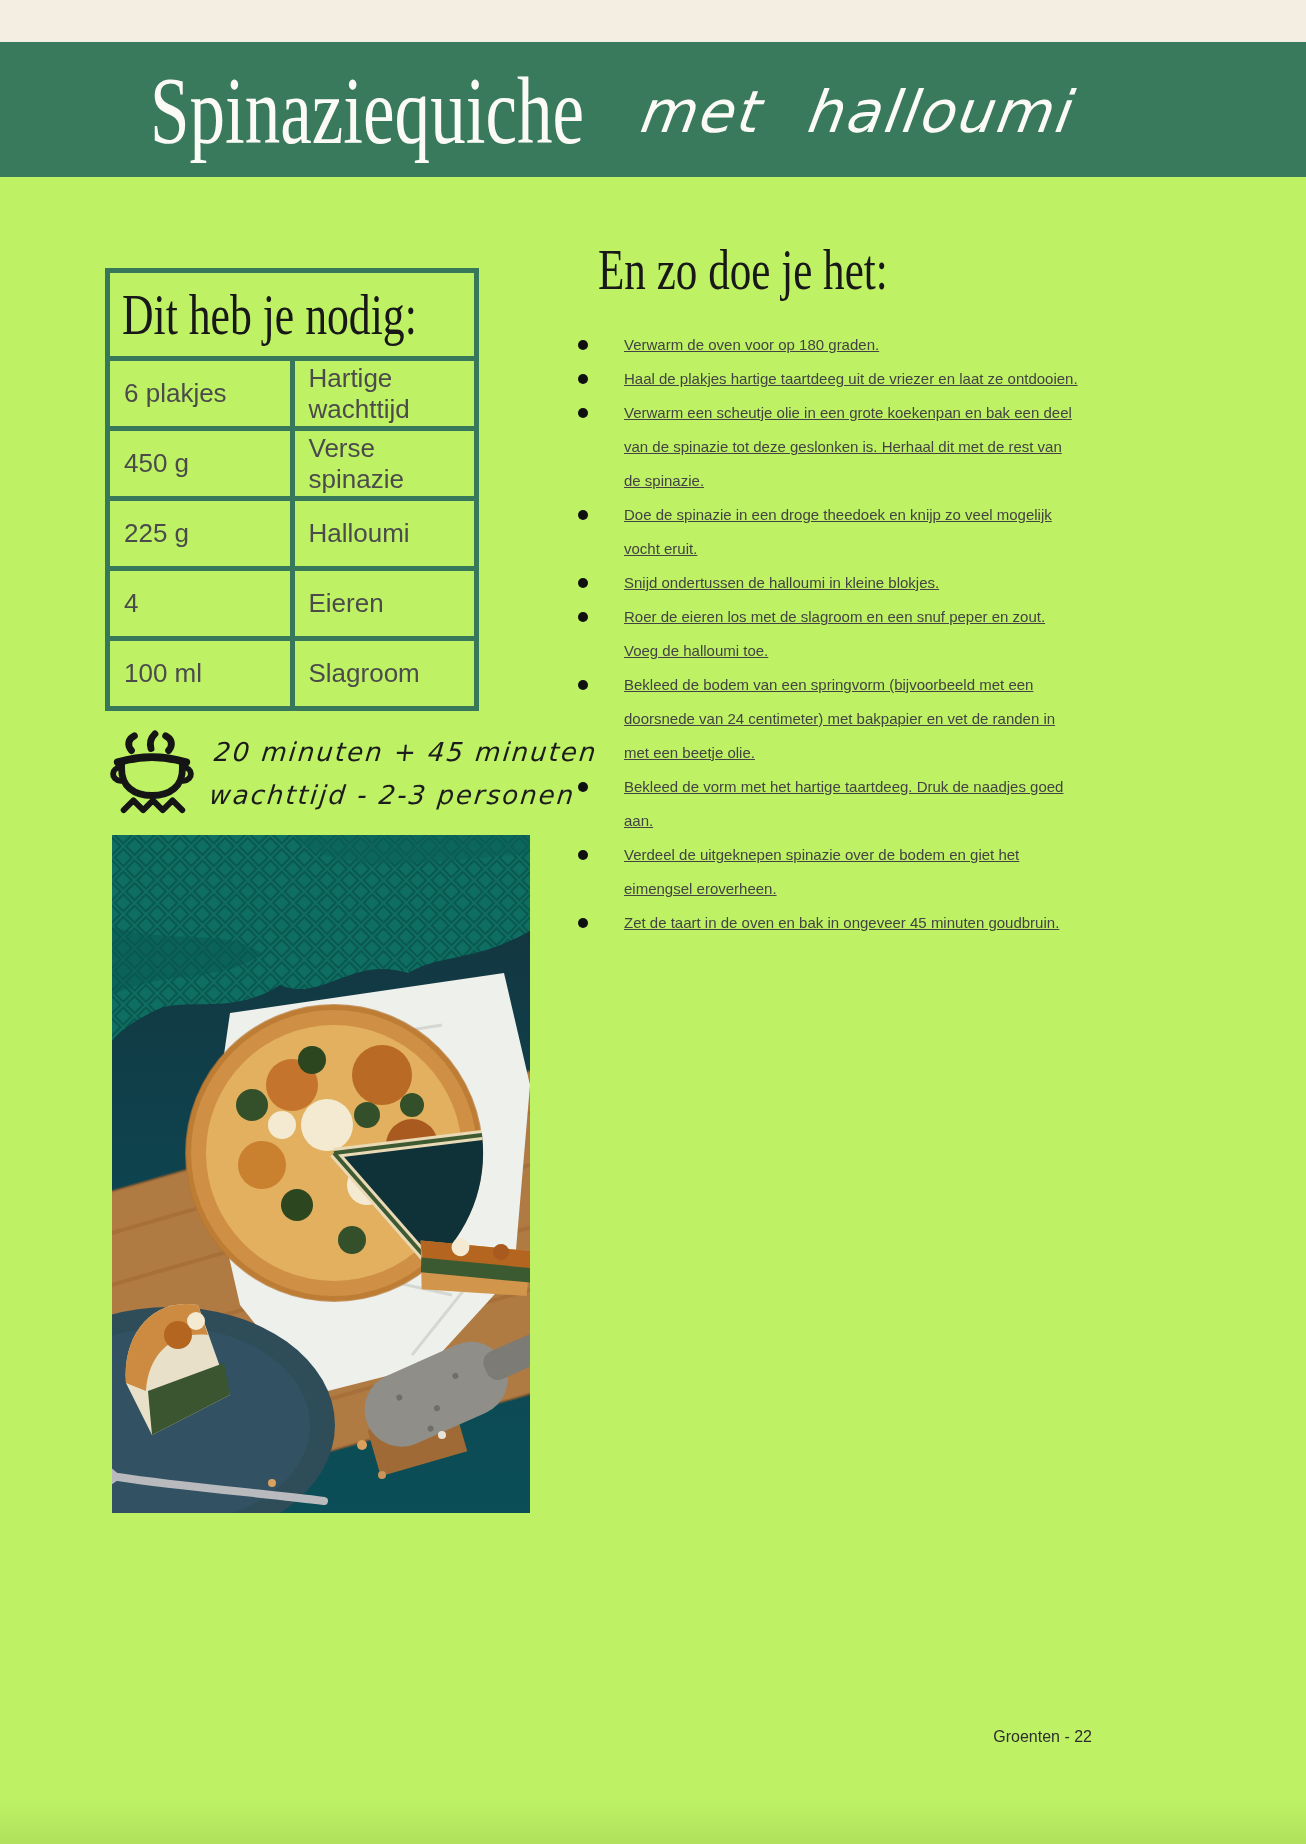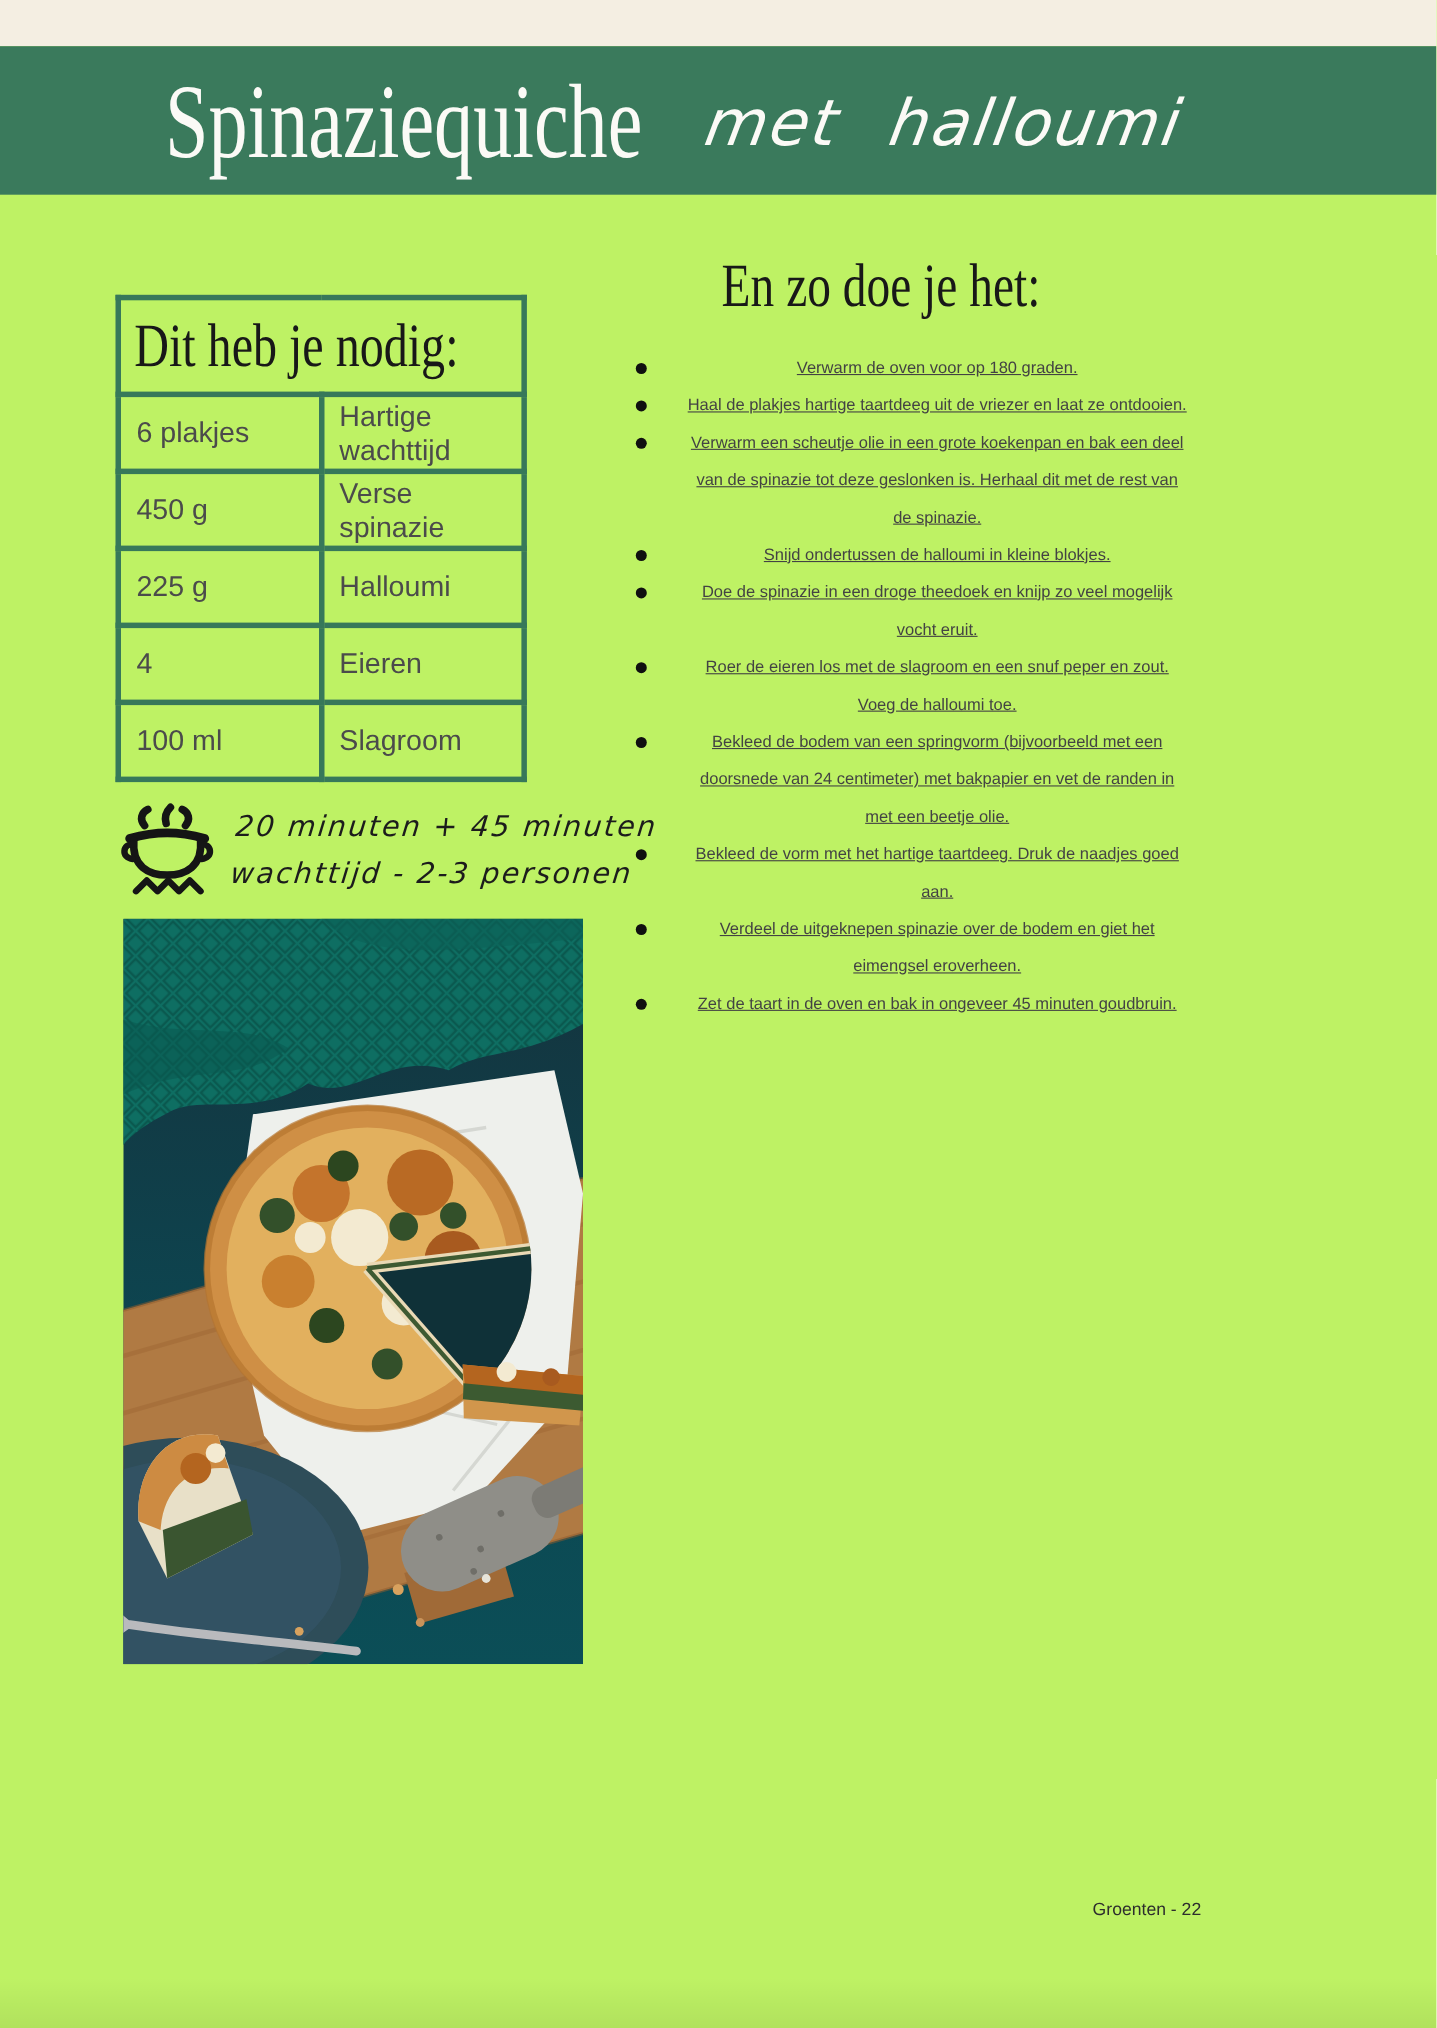--- a/index.html
+++ b/index.html
@@ -74,21 +74,21 @@
     color:#1c1c1c; line-height:43px; white-space:nowrap;
     transform:skewX(-6deg);
   }
   
   .photo {
     position:absolute; left:112px; top:835px; width:418px; height:678px;
     overflow:hidden;
   }
   .photo svg { display:block; width:100%; height:100%; }
   
-  .instructions { position:absolute; left:570px; top:228px; width:520px;text-align:center; }
+  .instructions { position:absolute; left:570px; top:238px; width:520px; }
   .instr-heading {
     display:inline-block; margin-left:28px;
     font-family:"Liberation Serif","DejaVu Serif",serif;
     font-weight:400; font-size:56px; color:#181818;
     transform:scaleX(0.77); transform-origin:left center;
     white-space:nowrap;
   }
   .steps { list-style:none; margin-top:26px; }
   .steps li { display:flex; align-items:flex-start; }
   .bullet-dot {
@@ -273,25 +273,25 @@
       <li>
           <span class="bullet-dot"></span>
           <span class="step-text">Haal de plakjes hartige taartdeeg uit de vriezer en laat ze ontdooien.</span>
         </li>
       <li>
           <span class="bullet-dot"></span>
           <span class="step-text">Verwarm een scheutje olie in een grote koekenpan en bak een deel van de spinazie tot deze geslonken is. Herhaal dit met de rest van de spinazie.</span>
         </li>
       <li>
           <span class="bullet-dot"></span>
+          <span class="step-text">Doe de spinazie in een droge theedoek en knijp zo veel mogelijk vocht eruit.</span>
+        </li>
+      <li>
+          <span class="bullet-dot"></span>
           <span class="step-text">Snijd ondertussen de halloumi in kleine blokjes.</span>
-        </li>
-      <li>
-          <span class="bullet-dot"></span>
-          <span class="step-text">Doe de spinazie in een droge theedoek en knijp zo veel mogelijk vocht eruit.</span>
         </li>
       <li>
           <span class="bullet-dot"></span>
           <span class="step-text">Roer de eieren los met de slagroom en een snuf peper en zout. Voeg de halloumi toe.</span>
         </li>
       <li>
           <span class="bullet-dot"></span>
           <span class="step-text">Bekleed de bodem van een springvorm (bijvoorbeeld met een doorsnede van 24 centimeter) met bakpapier en vet de randen in met een beetje olie.</span>
         </li>
       <li>

